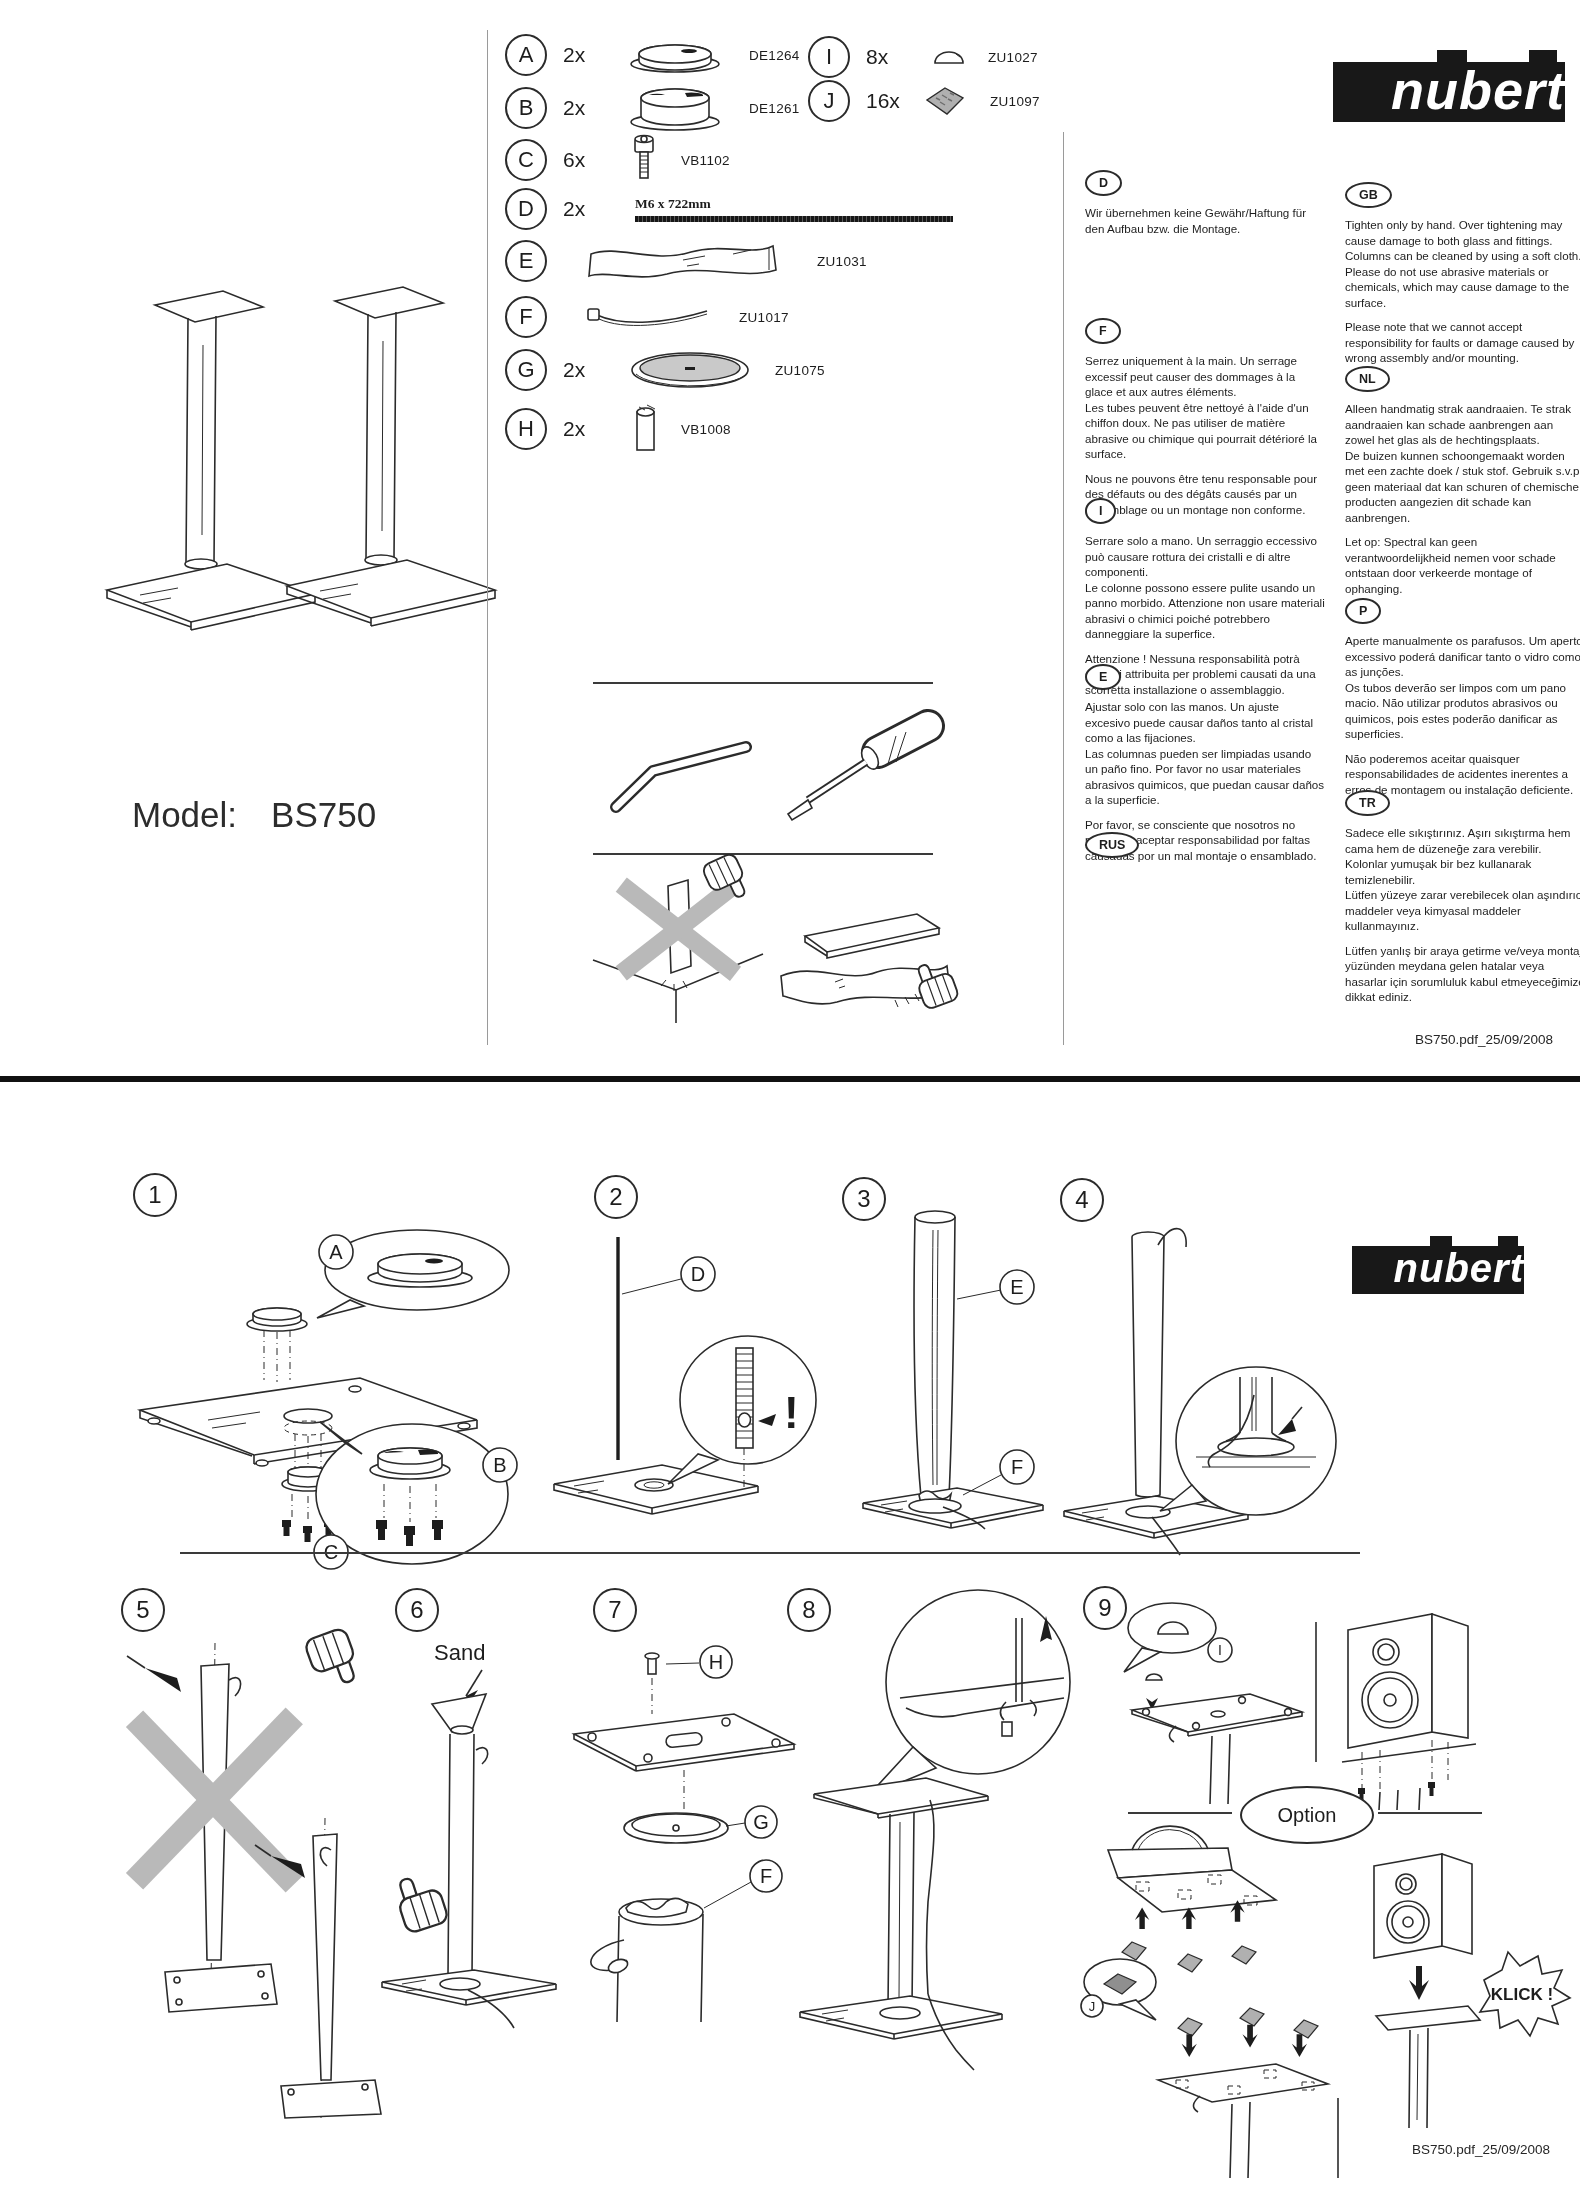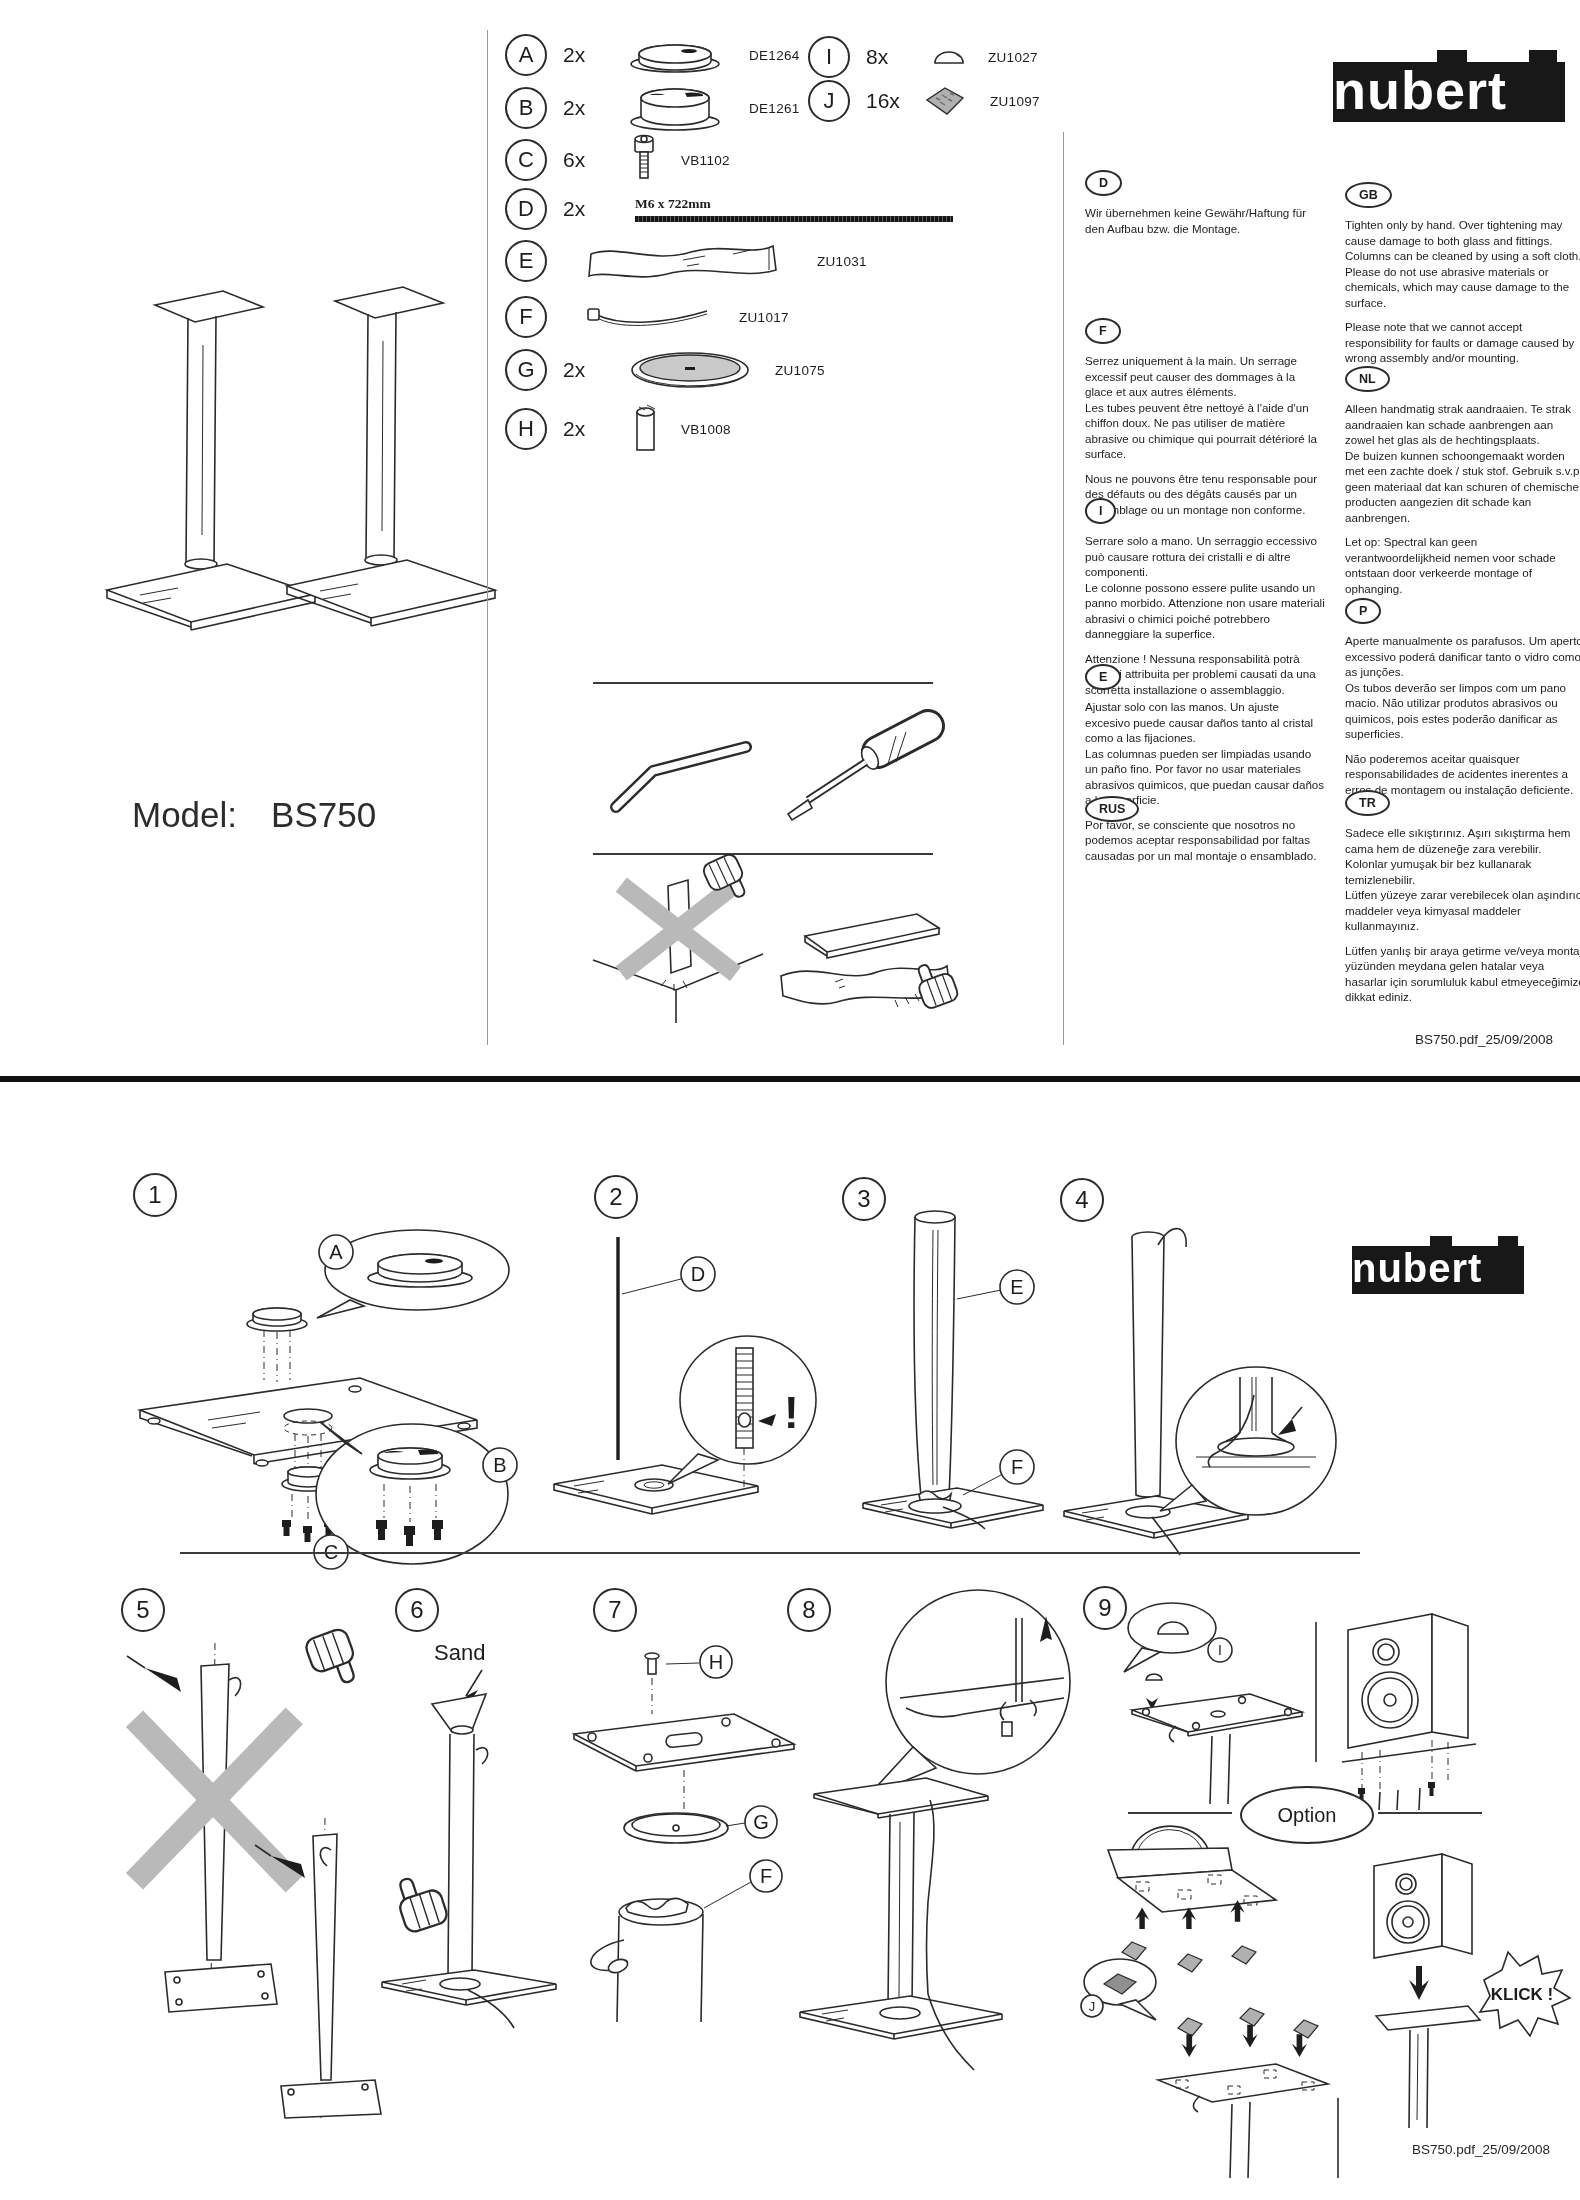--- a/index.html
+++ b/index.html
@@ -16,21 +16,21 @@
   .part-qty{font-size:21px;min-width:50px;margin-left:16px;}
   .part-code{font-size:13.5px;letter-spacing:.3px;margin-left:16px;}
   .part-icon{margin-left:14px;display:flex;align-items:center;font-family:Liberation Serif, serif;}
   .rod{height:6px;width:318px;background:repeating-linear-gradient(90deg,#171717 0 3px,#5a5a5a 3px 4px);}
   .dim-label{font-size:13.5px;font-weight:bold;margin-bottom:4px;}
   .lang-badge{display:inline-block;border:2px solid #2b2b2b;border-radius:50%;
               padding:4px 12px;font-size:12.5px;font-weight:bold;background:#fff;}
   .lang-text{font-size:11.6px;line-height:1.34;white-space:pre-line;margin-top:9px;width:240px;}
   .step-circle{width:40px;height:40px;font-size:24px;border-width:2.5px;}
   .logo{background:#181818;color:#fff;font-weight:bold;display:flex;align-items:center;
-        justify-content:flex-start;letter-spacing:1px;position:relative;}
+        justify-content:flex-end;letter-spacing:1px;position:relative;font-style:italic;}
   .logo .tab{position:absolute;background:#181818;top:-12px;}
   .footer{font-size:13.5px;color:#262626;}
   .model-line{font-size:35px;color:#2c2c2c;}
   .model-line .mv{margin-left:34px;}
   .option-ellipse{border:2px solid #2b2b2b;border-radius:50%;display:flex;
                   align-items:center;justify-content:center;font-size:20px;background:#fff;}
   svg{display:block;overflow:visible;}
   .ln{stroke:#2b2b2b;stroke-width:1.6;fill:none;}
   .fw{fill:#ffffff;stroke:#2b2b2b;stroke-width:1.6;}
   .thin{stroke-width:1;}
@@ -258,21 +258,21 @@
     <div class="lang-text">Serrare solo a mano. Un serraggio eccessivo può causare rottura dei cristalli e di altre componenti.
 Le colonne possono essere pulite usando un panno morbido. Attenzione non usare materiali abrasivi o chimici poiché potrebbero danneggiare la superfice.</div>
     <div class="lang-text">Attenzione ! Nessuna responsabilità potrà esserci attribuita per problemi causati da una scorretta installazione o assemblaggio.</div>
   </div>
   <div class="abs" style="left:1085px;top:664px">
     <span class="lang-badge">E</span>
     <div class="lang-text">Ajustar solo con las manos.  Un ajuste excesivo puede causar daños tanto al cristal como a las fijaciones.
 Las columnas pueden ser limpiadas usando un paño fino. Por favor no usar materiales abrasivos quimicos,  que puedan causar daños a la superficie.</div>
     <div class="lang-text">Por favor, se consciente que nosotros no podemos aceptar responsabilidad por faltas causadas por un mal montaje o ensamblado.</div>
   </div>
-  <div class="abs" style="left:1085px;top:796px">
+  <div class="abs" style="left:1085px;top:832px">
     <span class="lang-badge">RUS</span>
   </div>
 
   <div class="abs logo" style="left:1333px;top:62px;width:232px;height:60px;font-size:54px">
     <span class="tab" style="left:104px;width:30px;height:14px"></span>
     <span class="tab" style="left:196px;width:28px;height:14px"></span>
     <span style="position:relative;top:-2px">nubert</span>
   </div>
 
   <div class="abs" style="left:1345px;top:182px">

